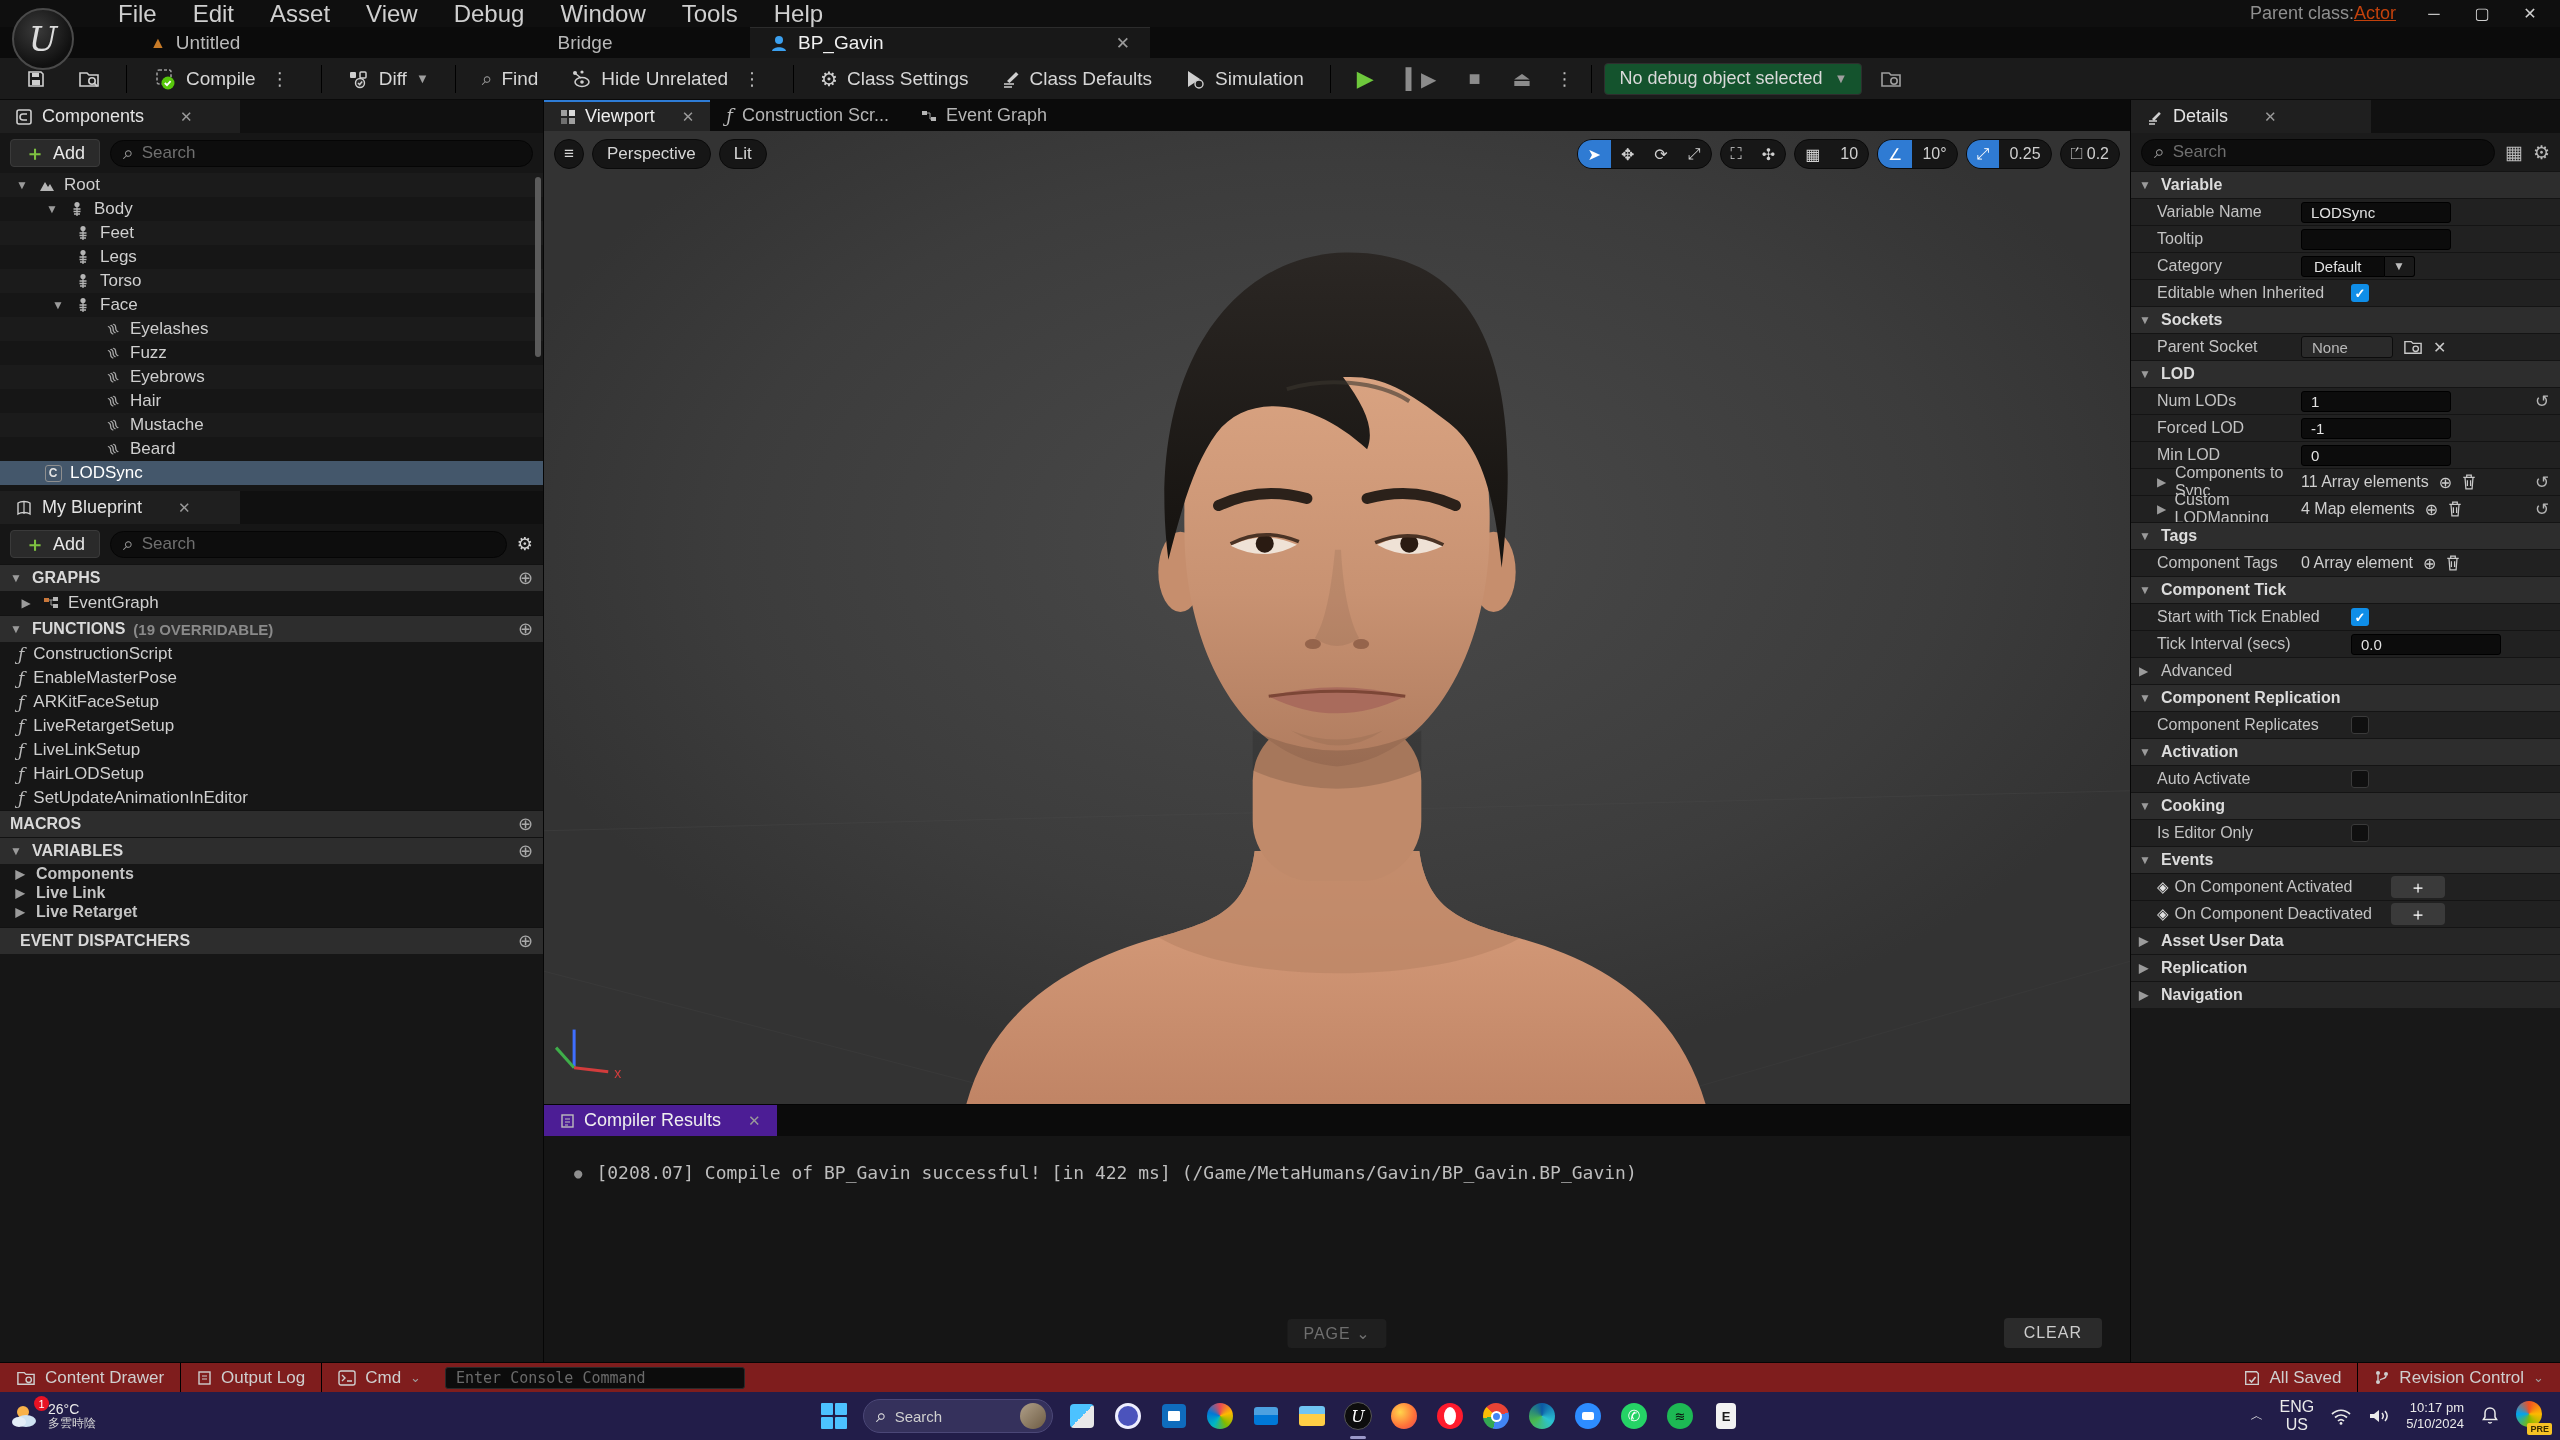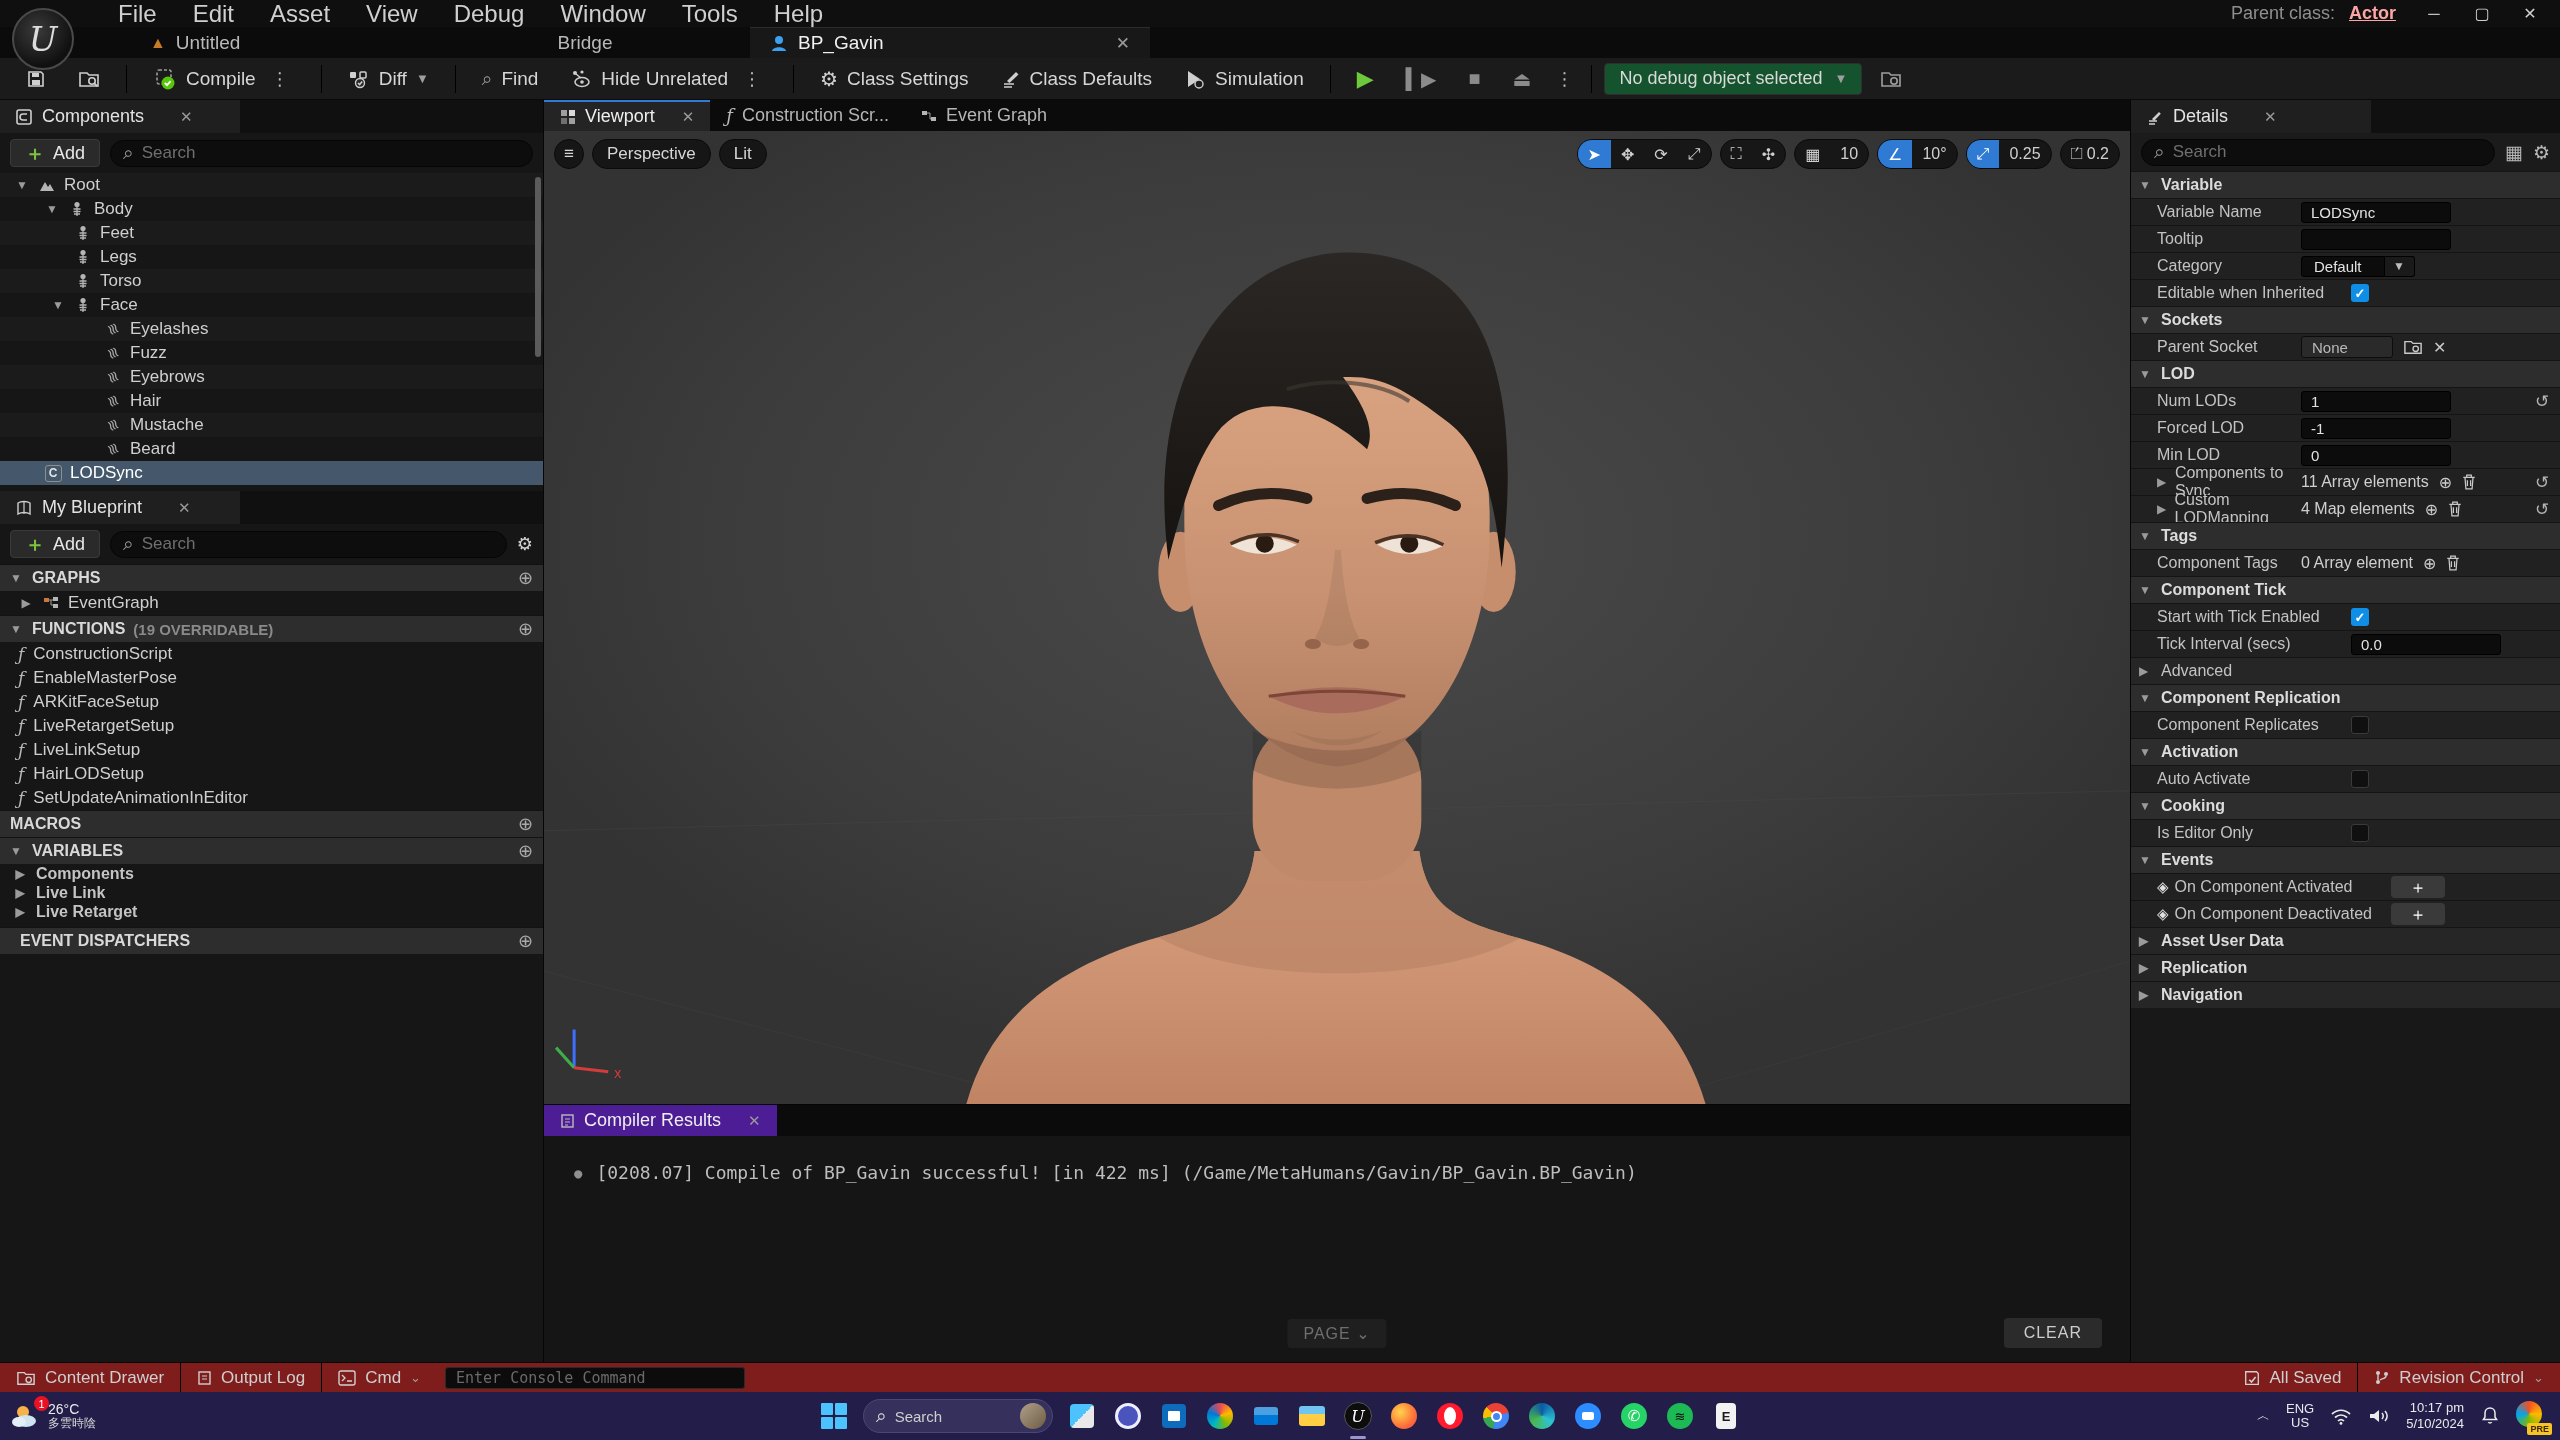--- a/index.html
+++ b/index.html
@@ -6,21 +6,21 @@
   html,body { background:#000; }
   body { font-family:"Liberation Sans", sans-serif; color:#c9c9c9; }
   #root { position:relative; width:2560px; height:1440px; background:#151515; display:flex; flex-direction:column; overflow:hidden; }
 
   
   .titlebar { height:27px; background:#0f0f0f; display:flex; align-items:center; padding-left:100px; position:relative; flex:0 0 auto; }
   .ue-logo { position:absolute; left:12px; top:8px; width:62px; height:62px; border-radius:50%; background:radial-gradient(circle at 40% 35%, #3a3a3a, #101010 70%); border:2px solid #4a4a4a; display:flex; align-items:center; justify-content:center; color:#dcdcdc; font-family:"DejaVu Serif", serif; font-size:34px; font-style:italic; z-index:5; }
   .menu-item { padding:0 18px; font-size:24px; color:#cfcfcf; cursor:default; }
   .title-right { margin-left:auto; display:flex; align-items:center; gap:18px; padding-right:10px; }
   .parentclass { font-size:18px; color:#8f8f8f; }
-  .parentclass b { color:#fca5a5; font-weight:bold; text-decoration:underline; margin-left:14px; }
+  .parentclass b { color:#c2410c; font-weight:normal; text-decoration:underline; margin-left:0; }
   .winbtns { display:flex; gap:8px; }
   .winbtn { width:40px; height:24px; display:flex; align-items:center; justify-content:center; color:#cfcfcf; font-size:16px; }
 
   
   .tabrow { height:31px; background:#0b0b0b; display:flex; align-items:stretch; padding-left:130px; flex:0 0 auto; }
   .doctab { display:flex; align-items:center; gap:10px; padding:0 20px; font-size:19px; color:#b9b9b9; }
   .doctab.untitled { width:290px; }
   .doctab.bridge { width:330px; justify-content:center; }
   .doctab.active { background:#181818; color:#f0f0f0; width:400px; border-top:1px solid #2c2c2c; }
   .doctab .closex { margin-left:auto; color:#9a9a9a; font-size:17px; }
@@ -133,21 +133,21 @@
   .tb-ico { width:34px; height:34px; border-radius:7px; display:flex; align-items:center; justify-content:center; position:relative; }
   .tb-underline { position:absolute; bottom:-6px; left:9px; width:16px; height:3px; border-radius:2px; background:#9b98c9; }
   .startgrid { display:grid; grid-template-columns:12px 12px; grid-template-rows:12px 12px; gap:2px; }
   .startgrid div { background:#4cc2ff; border-radius:1px;}
   .tb-search { height:34px; width:190px; background:#35315c; border:1px solid #4b4777; border-radius:17px; display:flex; align-items:center; gap:8px; padding:0 6px 0 12px; }
   .tb-search input { background:transparent; border:none; outline:none; color:#d9d9d9; font-size:15px; width:100%; font-family:"Liberation Sans",sans-serif;}
   .tb-search input::placeholder { color:#cfcfcf; }
   .tb-search .thumb { width:26px; height:26px; border-radius:13px; background:linear-gradient(135deg,#b0a089,#6e5c44); margin-left:auto; flex:0 0 auto;}
   .circle { border-radius:50%; }
   .tb-right { margin-left:auto; display:flex; align-items:center; gap:16px; padding-right:14px; color:#eaeaea; }
-  .langblock { display:flex; flex-direction:column; align-items:center; line-height:1.1; font-size:13px; }
+  .langblock { display:flex; flex-direction:column; align-items:center; line-height:1.1; font-size:16px; }
   .clockblock { display:flex; flex-direction:column; align-items:flex-end; line-height:1.2; font-size:13px; }
   .copilot { position:relative; width:30px; height:30px; }
   .copilot .orb { width:26px; height:26px; border-radius:50%; background:conic-gradient(#f25022,#ffb900,#7fba00,#00a4ef,#f25022); }
   .copilot .pre { position:absolute; right:-6px; bottom:-4px; background:#f7c325; color:#3a2c00; font-size:9px; font-weight:bold; padding:1px 3px; border-radius:2px; }
   .chevup { font-size:13px; color:#eaeaea; }
 
   svg text { font-family:"Liberation Sans",sans-serif; }
 </style>
 </head>
 <body>

